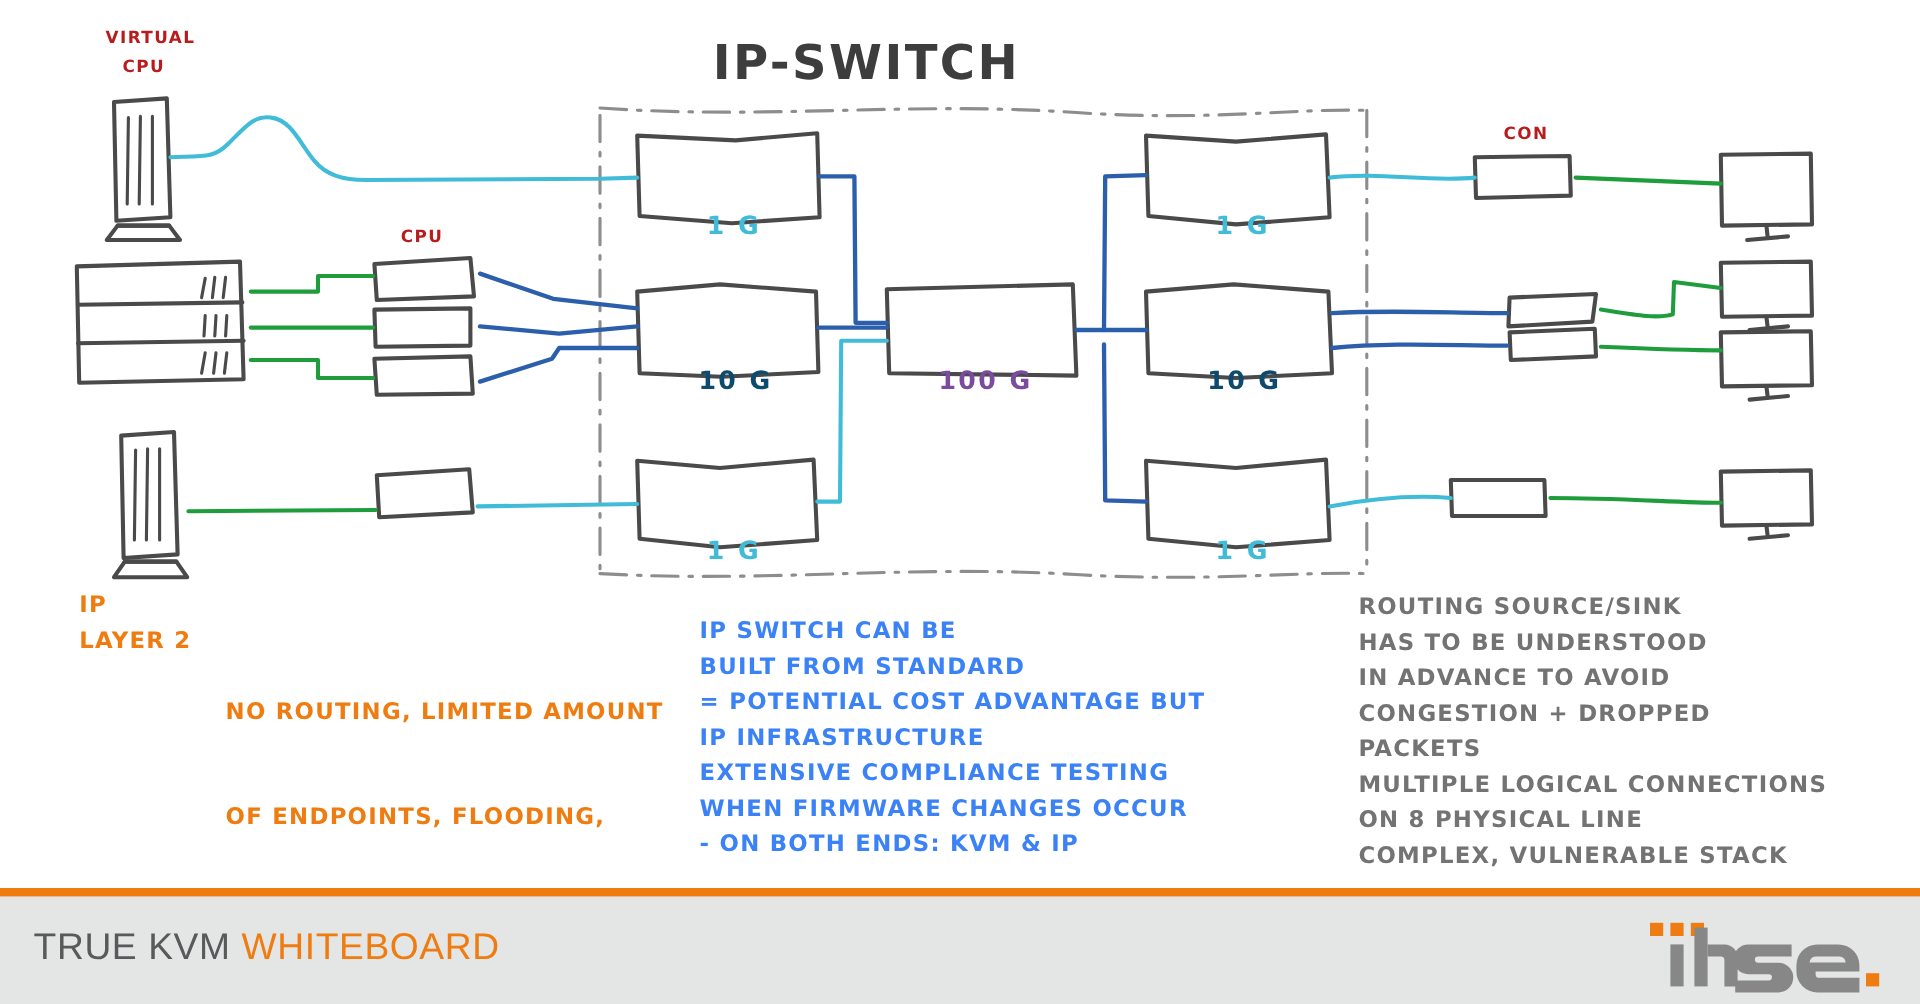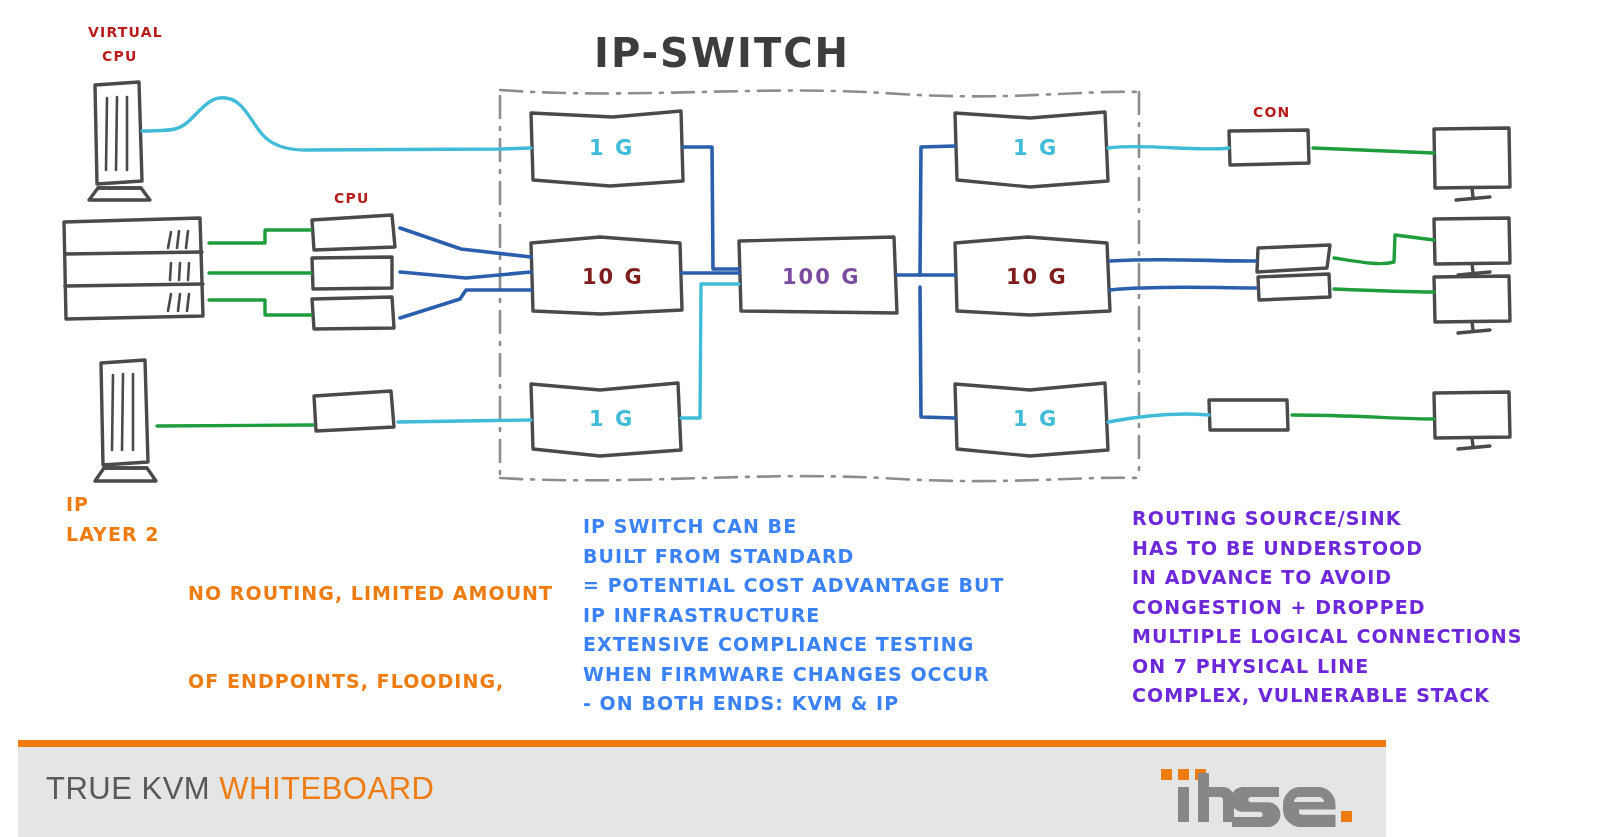--- a/index.html
+++ b/index.html
@@ -46,23 +46,24 @@
   }
   .hw-title {
     font-size: 40px;
     color: #3d3d3d;
     letter-spacing: 2px;
     font-weight: bold;
   }
   .hw-speed {
     font-size: 21px;
     letter-spacing: 2px;
+    margin-top: 40px;
   }
   .speed-cyan  { color: #41bcd8; }
-  .speed-blue  { color: #7f1d1d; }
+  .speed-blue  { color: #0c4a6e; }
   .speed-purple{ color: #7a4b9e; }
   .note-orange { color: #ef7c10; }
 
   .note-block {
     position: absolute;
   }
   .note-block div {
     font-family: "DejaVu Sans", sans-serif;
     font-size: 19px;
     font-weight: bold;
@@ -76,26 +77,25 @@
   .note-key {
     width: 122px;
     flex: 0 0 122px;
   }
 
   
   #footer {
     position: absolute;
     left: 0;
     top: 740px;
-    width: 1368px;
+    width: 1600px;
     height: 97px;
     background: #e3e6e5;
     border-top: 7px solid #ef7c10;
     box-sizing: border-box;
-    margin-left: 18px;
   }
   #footer-title {
     position: absolute;
     left: 28px;
     top: 24px;
     font-family: "Liberation Sans", sans-serif;
     font-size: 31px;
     letter-spacing: 0.5px;
     white-space: pre;
   }
@@ -349,27 +349,28 @@
   <div class="note-block" style="left:583px; top:512px; color:#3b82f6;">
     <div>IP SWITCH CAN BE</div>
     <div>BUILT FROM STANDARD</div>
     <div>= POTENTIAL COST ADVANTAGE BUT</div>
     <div>IP INFRASTRUCTURE</div>
     <div>EXTENSIVE COMPLIANCE TESTING</div>
     <div>WHEN FIRMWARE CHANGES OCCUR</div>
     <div>- ON BOTH ENDS: KVM &amp; IP</div>
   </div>
 
-  <div class="note-block" style="left:1132px; top:504px; color:#6d28d9;">
+  <div class="note-block" style="left:1132px; top:492px; color:#737373;">
     <div>ROUTING SOURCE/SINK</div>
     <div>HAS TO BE UNDERSTOOD</div>
     <div>IN ADVANCE TO AVOID</div>
     <div>CONGESTION + DROPPED</div>
+    <div>PACKETS</div>
     <div>MULTIPLE LOGICAL CONNECTIONS</div>
-    <div>ON 7 PHYSICAL LINE</div>
+    <div>ON 8 PHYSICAL LINE</div>
     <div>COMPLEX, VULNERABLE STACK</div>
   </div>
 
   <div id="footer">
     <div id="footer-title"><span class="ft-dark">TRUE KVM</span><span class="ft-dark"> </span><span class="ft-orange">WHITEBOARD</span></div>
 
     <div id="logo">
       <svg viewBox="0 0 215 68" xmlns="http://www.w3.org/2000/svg" aria-label="ihse">
 
         <rect x="16" y="6" width="11" height="11" fill="#ef7c10"></rect>

